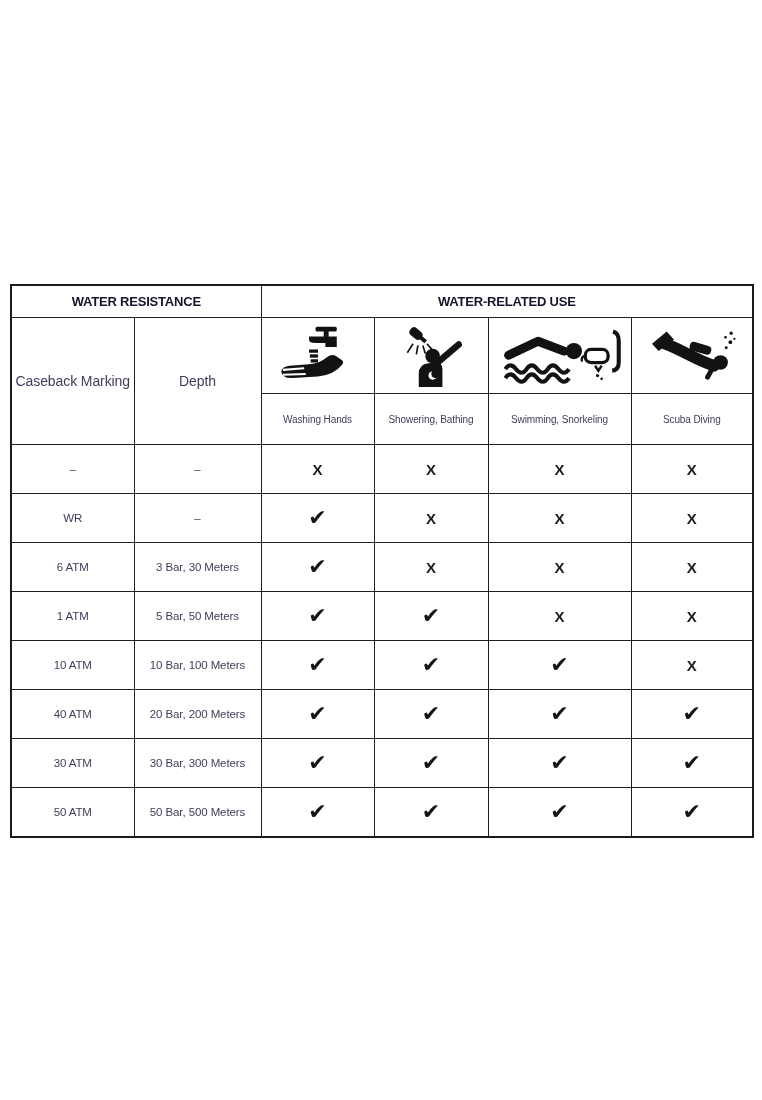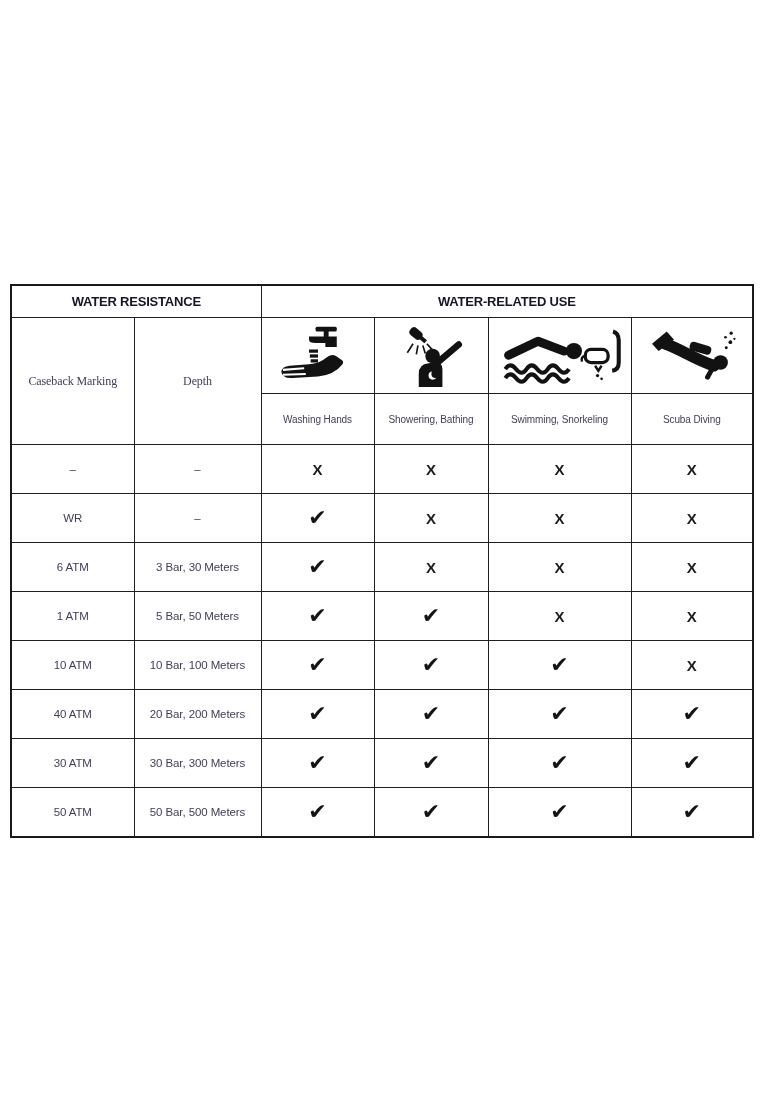--- a/index.html
+++ b/index.html
@@ -26,21 +26,21 @@
     font-size:13px;font-weight:bold;
     letter-spacing:-0.2px;
     color:#15152c;
   }
   .icon-cell{height:75px;}
   .label-cell{
     height:50px;
     font-size:10px;color:#3e3e5a;letter-spacing:-0.1px;
   }
   .side-head{
-    font-size:12px;color:#3e3e5a;letter-spacing:-0.1px;font-family:Liberation Serif, serif;
+    font-size:14px;color:#3e3e5a;letter-spacing:-0.1px;
   }
   .data-cell{
     height:48px;
     font-size:11.5px;color:#3e3e5a;letter-spacing:-0.1px;
   }
   .mark{line-height:1;}
   .mark.check{font-size:22px;color:#141414;}
   .mark.cross{font-size:15px;font-weight:600;color:#1c1c1c;}
   .icon{display:inline-block;vertical-align:middle;color:#121212;}
 </style>

